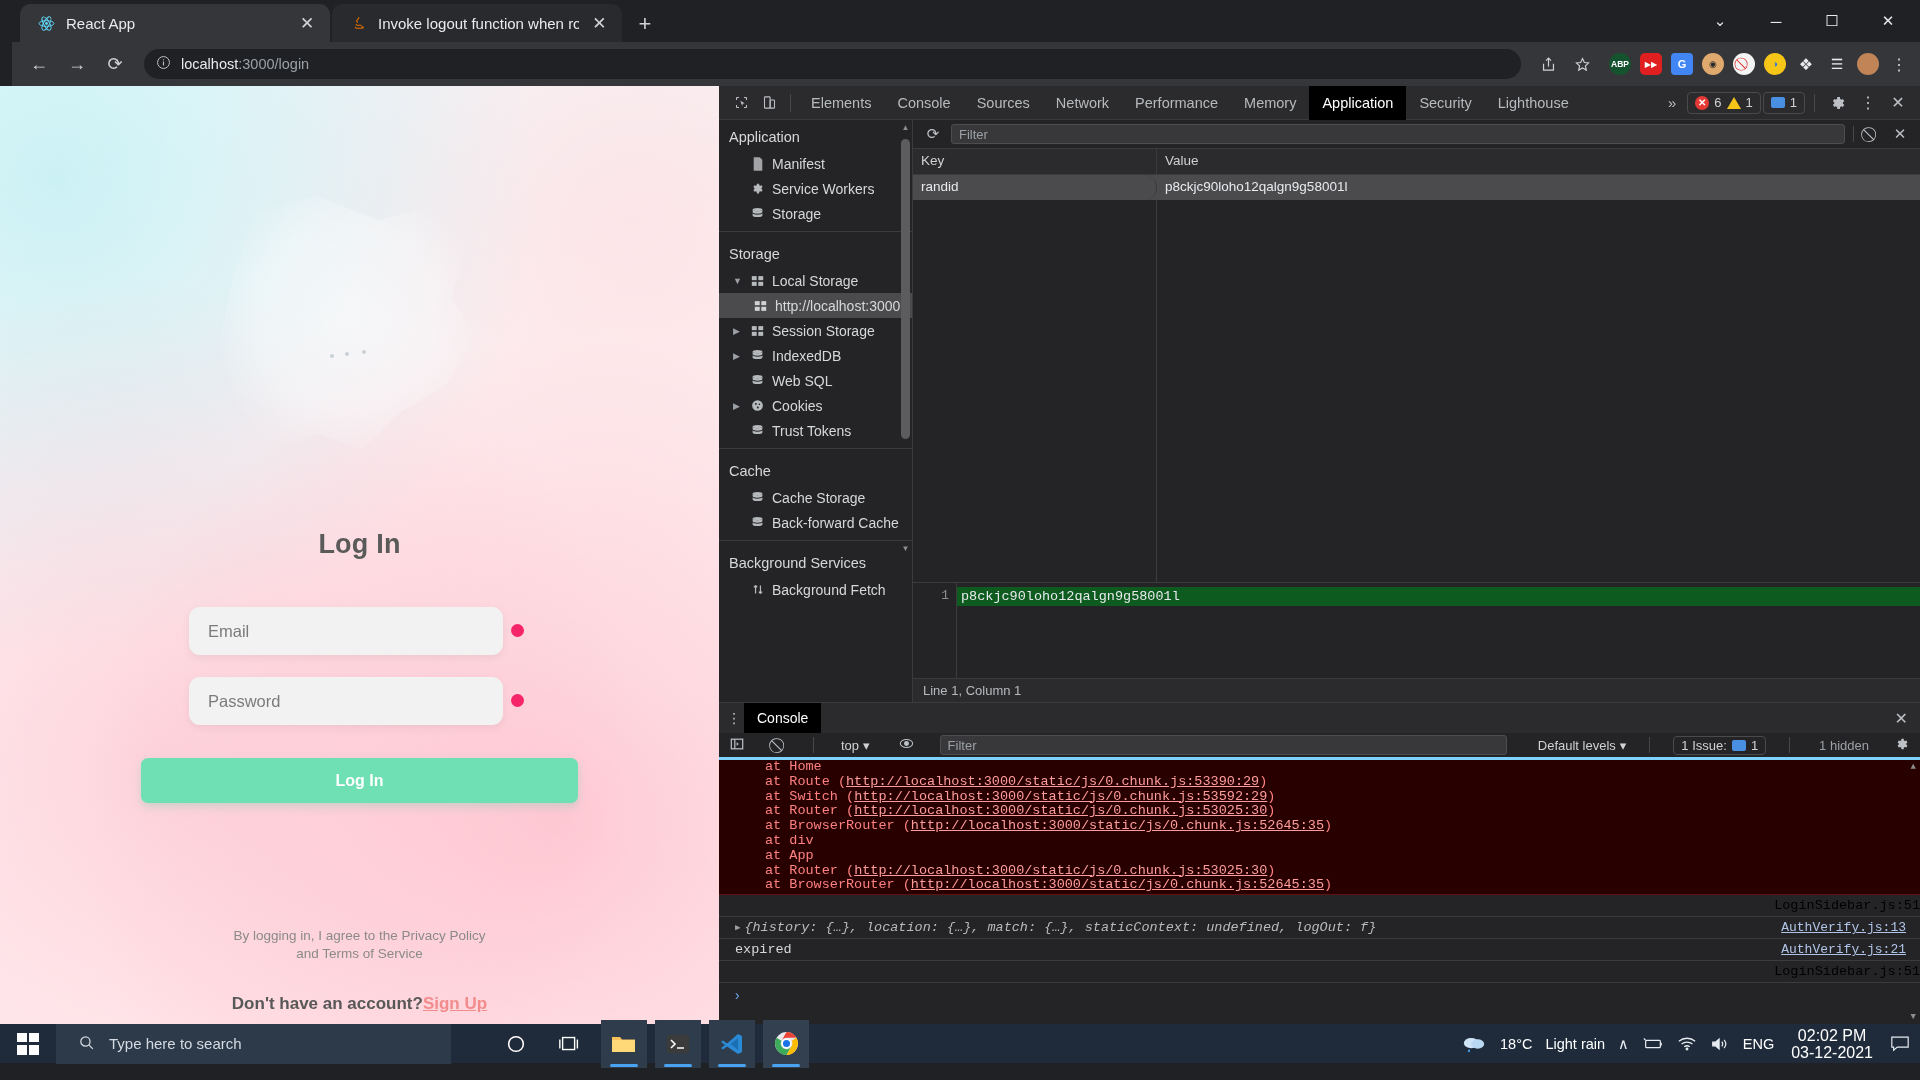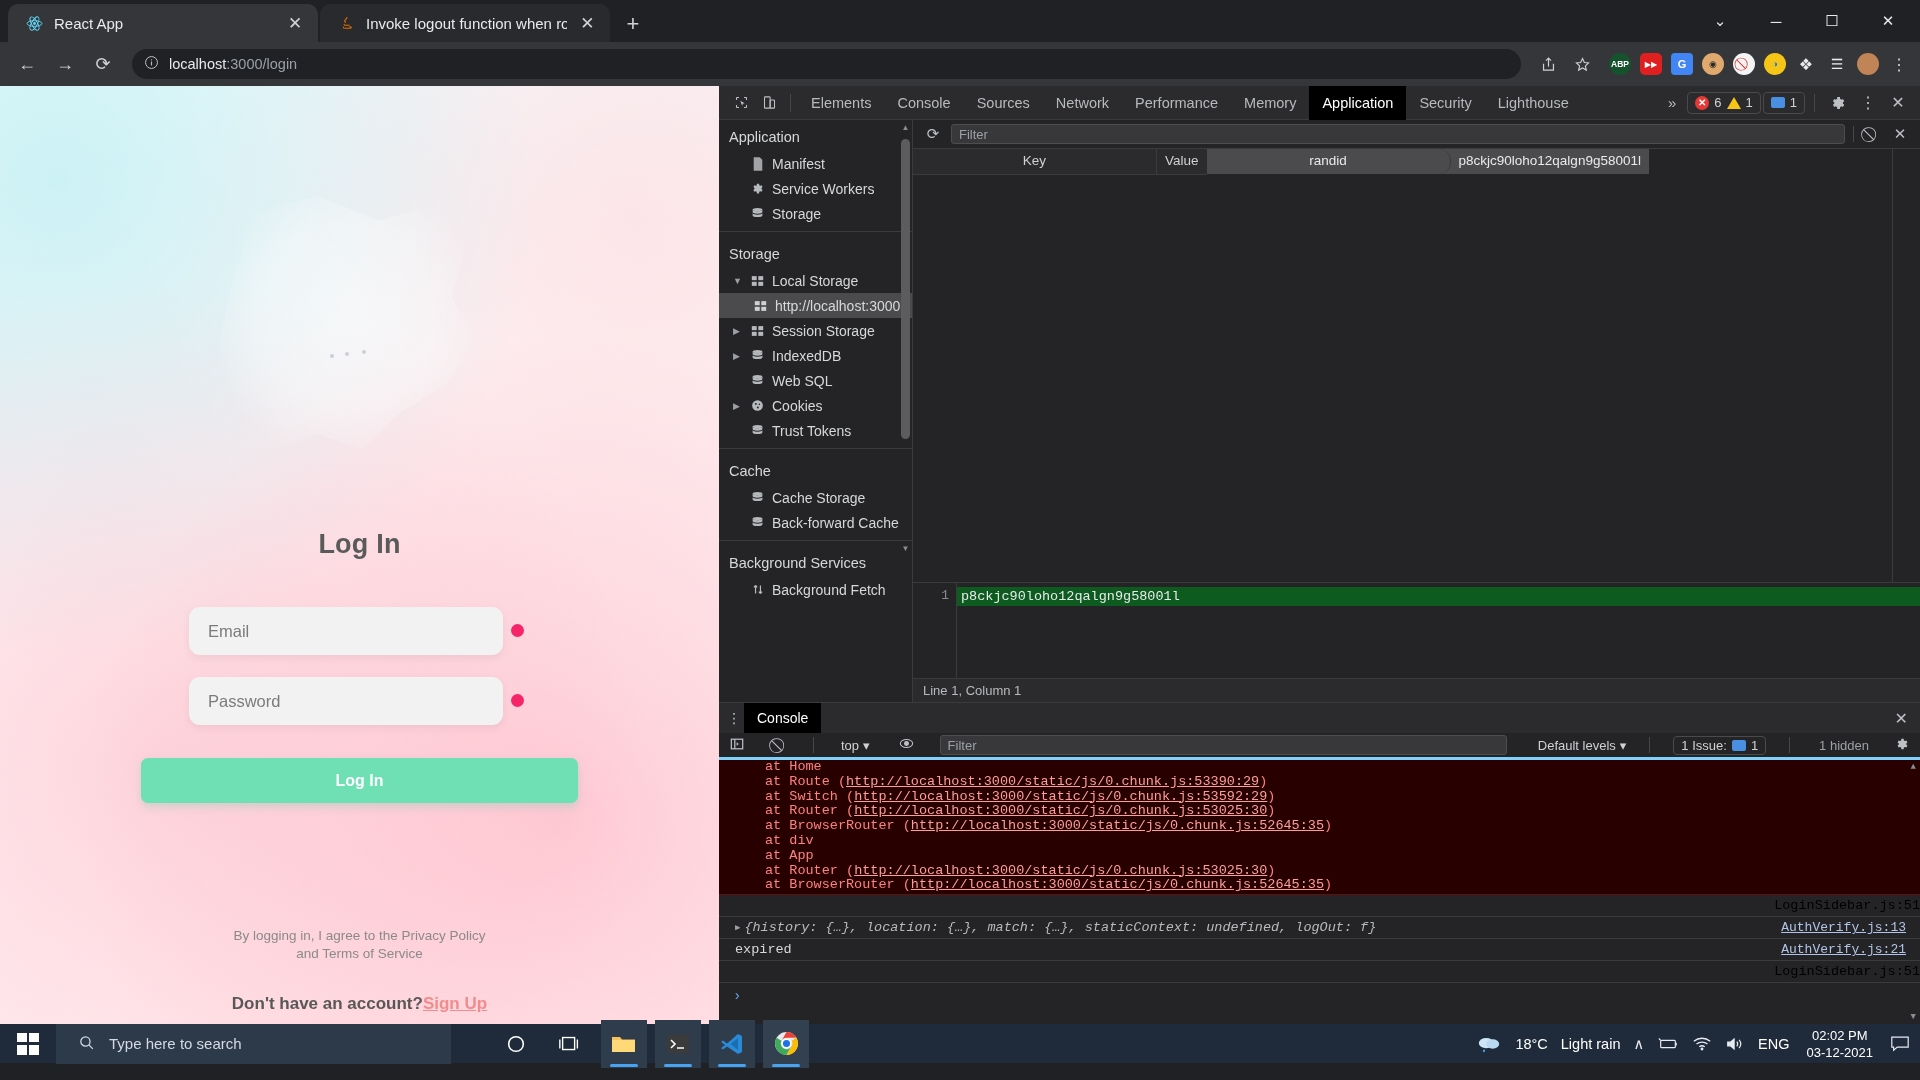--- a/index.html
+++ b/index.html
@@ -5,21 +5,21 @@
   * { box-sizing: border-box; margin: 0; padding: 0; }
   html, body {
     width: 1920px; height: 1080px;
     overflow: hidden;
     font-family: "Liberation Sans", sans-serif;
     background: #202124;
   }
   .screen { position: relative; width: 1920px; height: 1080px; }
 
   
-  .chrome { position: absolute; left: 0; top: 0; width: 1920px; height: 1024px; background: #202124; }
+  .chrome { position: absolute; left: 0; top: 0; width: 1920px; height: 1024px; background: #202124; padding-left: 12px; }
 
   
   .tabstrip { position: relative; height: 42px; background: #202124; }
   .tab {
     position: absolute; top: 4px; height: 38px;
     display: flex; align-items: center; gap: 10px;
     padding: 0 12px 0 16px; border-radius: 10px 10px 0 0;
     font-size: 15px; color: #e8eaed; cursor: default;
   }
   .tab.active { background: #35363a; }
@@ -132,21 +132,21 @@
   .tree-scroll .thumb { position:absolute; left:0; top:16px; width:9px; height:300px; background:#5c5c5e; border-radius:5px;}
   .tree-scroll .ar { position:absolute; left:0; width:9px; text-align:center; color:#8a8d90; font-size:8px;}
 
   
   .storage-panel { flex:1; display:flex; flex-direction:column; min-width:0; background:#242426; }
   .storage-toolbar { height: 29px; display:flex; align-items:center; gap:8px; padding: 0 10px; border-bottom:1px solid #3b3b3d;}
   .filter-input { flex:1; height:20px; background:#38383a; border:1px solid #4d4d4f; border-radius:3px; color:#cfd1d3; font-size:13px; padding: 0 7px; font-family:"Liberation Sans",sans-serif;}
   .filter-input::placeholder { color:#9aa0a6; }
   .s-ico { color:#bdc1c6; font-size:15px; width:20px; text-align:center;}
 
-  .kv-table { flex:1; display:flex; flex-direction:row; min-height:0;text-align:center; }
+  .kv-table { flex:1; display:flex; flex-direction:column; min-height:0; }
   .kv-head { display:flex; height:26px; background:#2b2b2d; border-bottom:1px solid #3b3b3d; font-size:13.5px; color:#cfd1d3;}
   .kv-head div { padding: 4px 8px; }
   .kv-col1 { width: 244px; border-right:1px solid #3b3b3d; }
   .kv-col2 { flex:1; }
   .kv-row { display:flex; height:25px; background:#4b4b4d; font-size:13.5px; color:#e8eaed;}
   .kv-row div { padding: 4px 8px; border-radius: 12px; }
   .kv-fill { flex:1; display:flex; }
   .kv-fill .kv-col1 { border-right:1px solid #3b3b3d; }
 
   .preview-pane { height: 96px; border-top:1px solid #3b3b3d; background:#242426; display:flex; }
@@ -184,21 +184,21 @@
   .taskbar { position:absolute; left:0; top:1024px; width:1920px; height:39px; background:#1f2b3a; display:flex; align-items:center; color:#fff;}
   .start { width:56px; height:56px; display:flex;align-items:center;justify-content:center;}
   .win-logo { width:22px;height:22px; display:grid; grid-template-columns:1fr 1fr; grid-template-rows:1fr 1fr; gap:2.5px;}
   .win-logo i { background:#fff; display:block;}
   .tb-search { width: 395px; height:40px; background:#2d3a49; display:flex; align-items:center; gap:14px; padding-left:22px; font-size:15px; color:#d4dae2;}
   .tb-apps { display:flex; align-items:center; gap: 8px; margin-left: 42px;}
   .tb-app { width:46px; height:48px; display:flex; align-items:center; justify-content:center; position:relative;}
   .tb-app.active { background:#2f3c4c;}
   .tb-app .underline { position:absolute; bottom:1px; left:9px; width:28px; height:3px; background:#4aa3f0; border-radius:2px;}
   .tray { margin-left:auto; display:flex; align-items:center; gap:13px; padding-right:10px; font-size:14.5px;}
-  .clock { text-align:center; line-height:17px; font-size:13px; padding: 0 4px;}
+  .clock { text-align:center; line-height:17px; font-size:16px; padding: 0 4px;}
   .tray-ico { display:flex; align-items:center; justify-content:center; color:#e7ecf2;}
 </style>
 </head>
 <body>
 
 <div class="screen">
 
   <div class="chrome">
 
     <div class="tabstrip">

